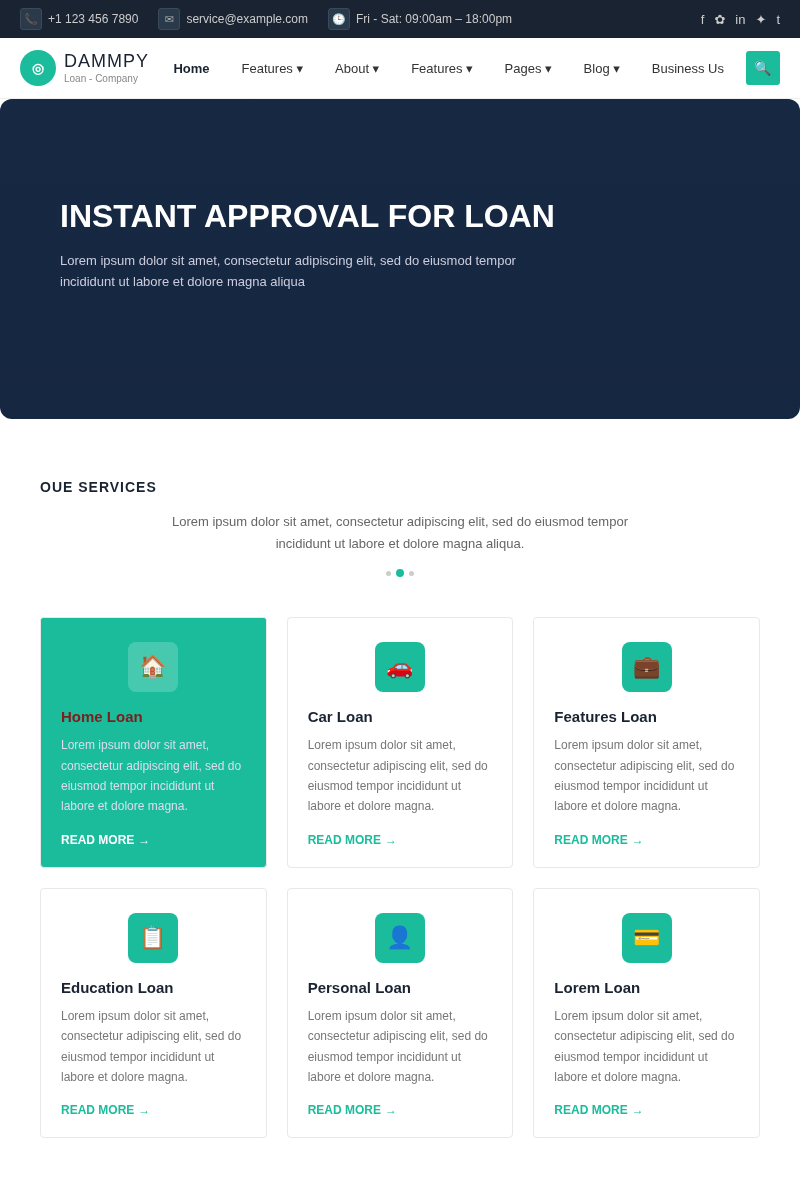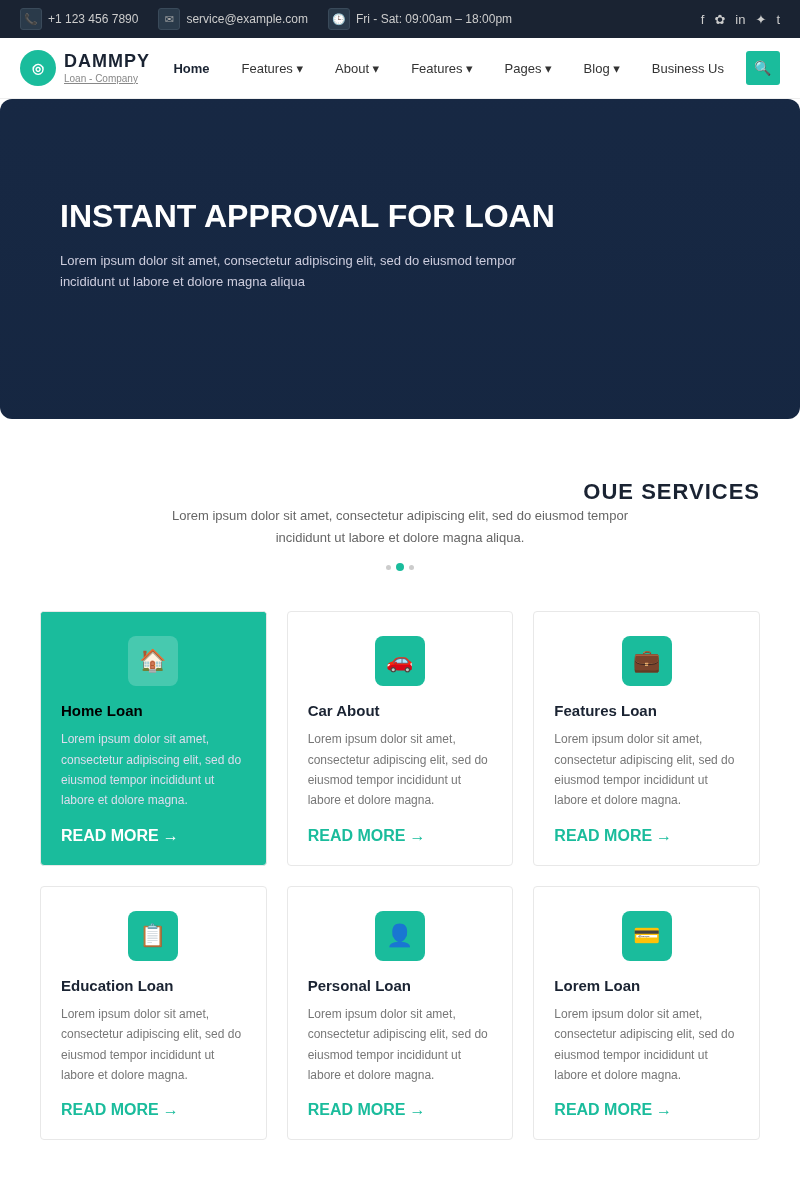--- a/index.html
+++ b/index.html
@@ -39,22 +39,22 @@
     }
     .logo { display: flex; align-items: center; gap: 8px; }
     .logo-icon {
       width: 36px; height: 36px;
       background: #1abc9c;
       border-radius: 50%;
       display: flex; align-items: center; justify-content: center;
       color: white; font-size: 14px; font-weight: bold;
     }
     .logo-text { line-height: 1.2; }
-    .logo-text .brand { font-size: 18px; font-weight: 700; color: #1a2332; letter-spacing: 1px; }
-    .logo-text .tagline { font-size: 10px; color: #888; text-decoration: underline; }
+    .logo-text .brand { font-size: 18px; font-weight: 400; color: #1a2332; letter-spacing: 1px; }
+    .logo-text .tagline { font-size: 10px; color: #888; }
     .nav-links { display: flex; align-items: center; gap: 12px; }
     .nav-links a {
       font-size: 13px; color: #333; text-decoration: none;
       padding: 6px 10px; border-radius: 3px;
       display: flex; align-items: center; gap: 3px;
     }
     .nav-links .active { color: #1a2332; font-weight: 600; }
     .nav-search {
       background: #1abc9c;
       width: 34px; height: 34px;
@@ -89,24 +89,24 @@
       font-size: 14px; font-weight: 700;
       text-transform: uppercase;
       letter-spacing: 1px;
       cursor: pointer;
       display: inline-block;
     }
 
     
     .section { padding: 60px 40px; }
     .section-title {
-      text-align: right;
-      font-size: 22px; font-weight: 700;
+      text-align: left;
+      font-size: 14px; font-weight: 700;
       color: #1a2332; text-transform: uppercase;
-      letter-spacing: 1px; margin-bottom: 0;
+      letter-spacing: 1px; margin-bottom: 16px;
     }
     .section-subtitle {
       text-align: center;
       color: #666; font-size: 13px; line-height: 1.7;
       max-width: 460px; margin: 0 auto 14px;
     }
     .divider {
       display: flex; justify-content: center; align-items: center;
       gap: 5px; margin-bottom: 40px;
     }
@@ -148,21 +148,21 @@
     .service-body { padding: 0 20px; }
     .service-title {
       font-size: 15px; font-weight: 700;
       color: #1a2332; margin-bottom: 10px;
     }
     .service-text {
       font-size: 12px; color: #777;
       line-height: 1.7; margin-bottom: 16px;
     }
     .read-more {
-      font-size: 16px; color: #1abc9c;
+      font-size: 12px; color: #1abc9c;
       text-decoration: none; font-weight: 600;
       display: flex; align-items: center; gap: 4px;
     }
   </style>
 </head>
 <body>
 
 <div class="top-bar">
   <div class="top-bar-left">
     <div class="top-bar-item">
@@ -222,34 +222,34 @@
     <span></span>
     <span></span>
   </div>
   <div class="services-grid">
 
     <div class="service-card featured">
       <div class="service-icon-wrap">
         <div class="service-icon">🏠</div>
       </div>
       <div class="service-body">
-        <div class="service-title" style="color:#000000;">Home Loan</div>
+        <div class="service-title" style="color:#7f1d1d;">Home Loan</div>
         <div class="service-text" style="color:#dde;">Lorem ipsum dolor sit amet, consectetur adipiscing elit, sed do eiusmod tempor incididunt ut labore et dolore magna.</div>
         <a href="#" class="read-more" style="color:#fff;">
           <span>READ MORE</span> →
         </a>
       </div>
     </div>
 
     <div class="service-card">
       <div class="service-icon-wrap">
         <div class="service-icon">🚗</div>
       </div>
       <div class="service-body">
-        <div class="service-title">Car About</div>
+        <div class="service-title">Car Loan</div>
         <div class="service-text">Lorem ipsum dolor sit amet, consectetur adipiscing elit, sed do eiusmod tempor incididunt ut labore et dolore magna.</div>
         <a href="#" class="read-more">
           <span>READ MORE</span> →
         </a>
       </div>
     </div>
 
     <div class="service-card">
       <div class="service-icon-wrap">
         <div class="service-icon">💼</div>

